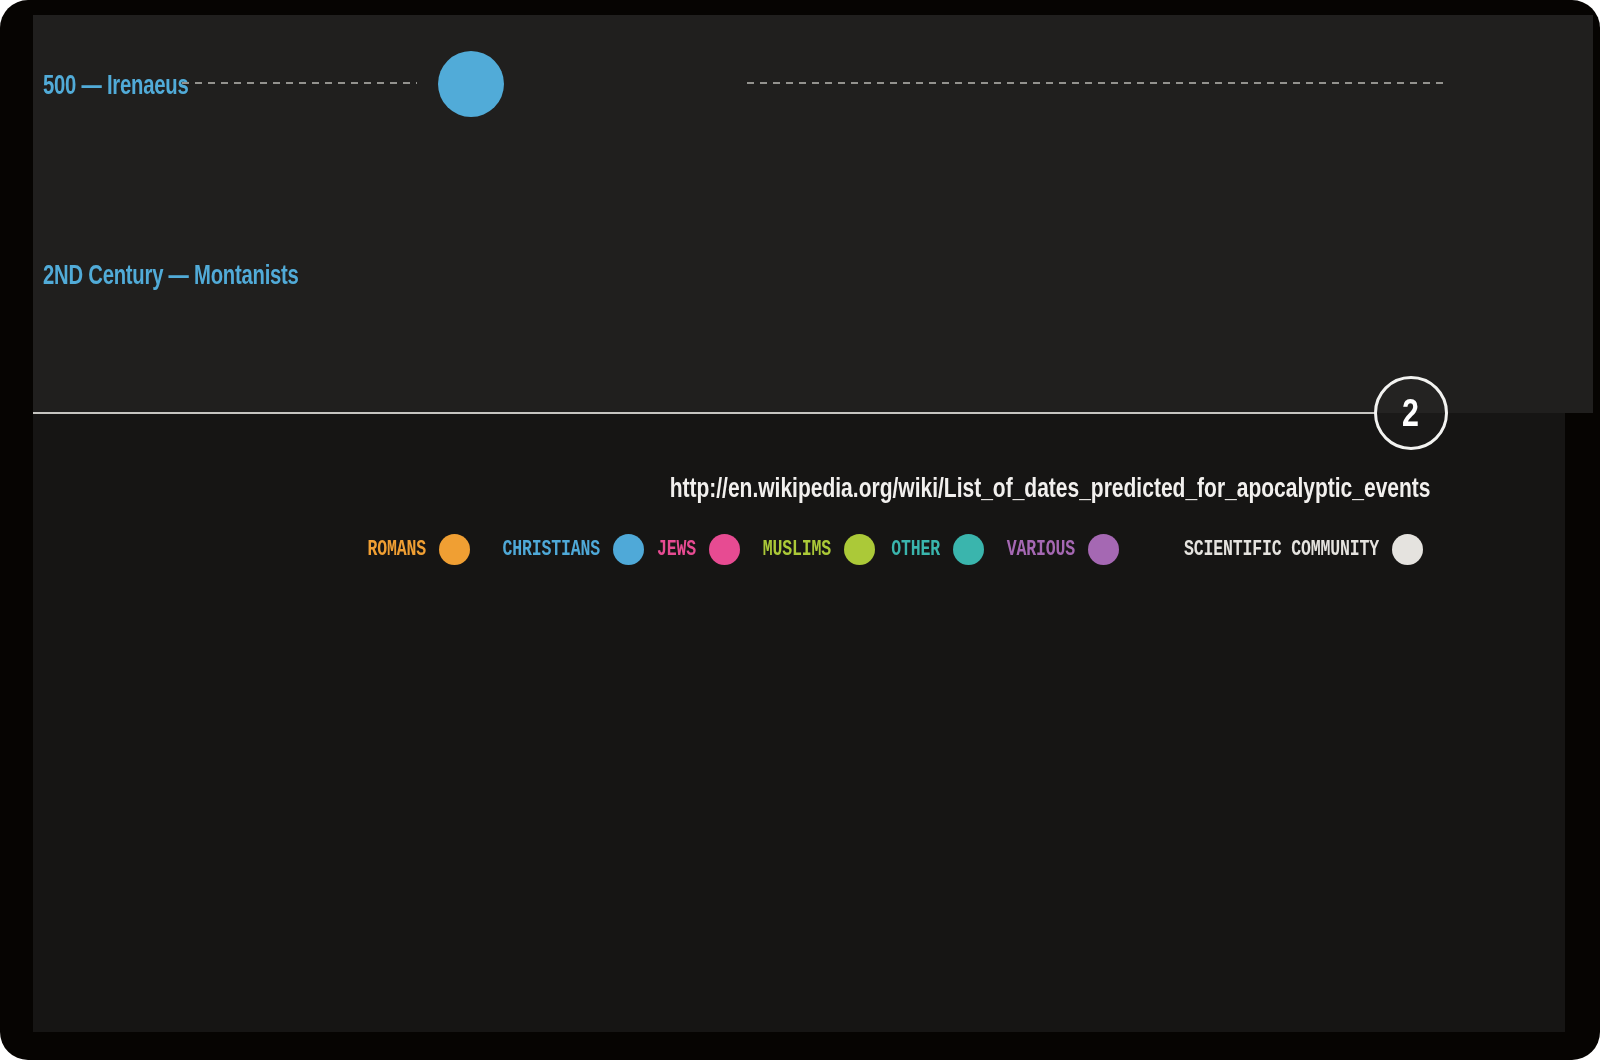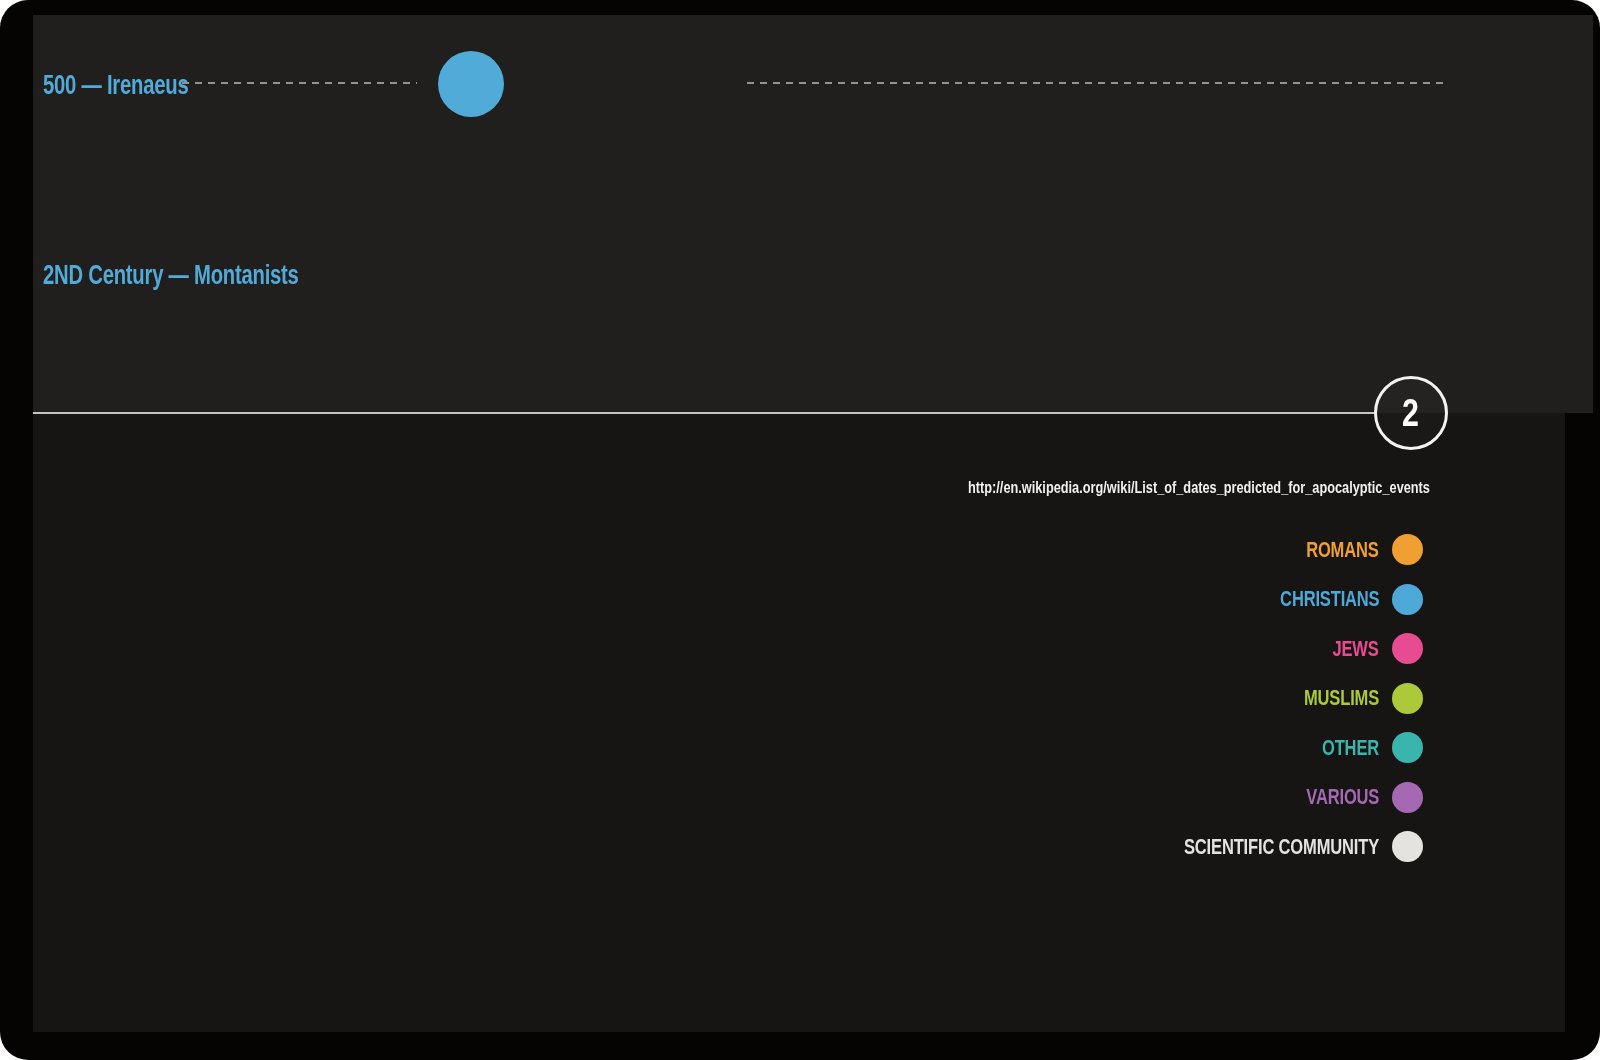--- a/index.html
+++ b/index.html
@@ -61,26 +61,26 @@
     z-index:3;
   }
   .page-badge span{
     color:#fff;font-size:38px;line-height:38px;
     display:inline-block;transform:scaleX(0.8);
   }
   .source-url{
     position:absolute;right:135px;top:61px;
     white-space:nowrap;
     color:var(--text-white,#F2F0EE);
-    font-size:17px;line-height:28px;
+    font-size:28px;line-height:28px;
     text-align:right;
   }
   .legend{
     position:absolute;right:142px;top:112px;
-    display:flex;flex-direction:column;align-items:flex-end;
+    display:flex;flex-direction:row;align-items:flex-end;font-family:Liberation Mono, monospace;
   }
   .legend-row{
     height:49.5px;
     display:flex;align-items:center;justify-content:flex-end;
     gap:13px;
   }
   .legend-label{
     white-space:nowrap;
     font-size:22px;line-height:24px;
     letter-spacing:-0.2px;

